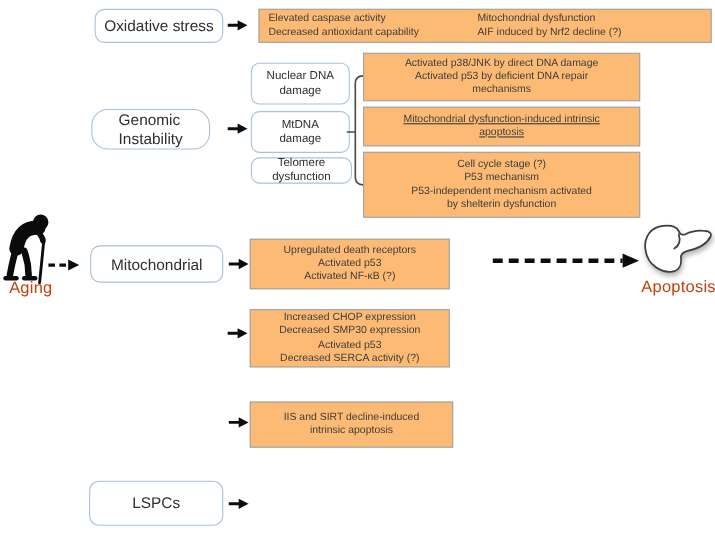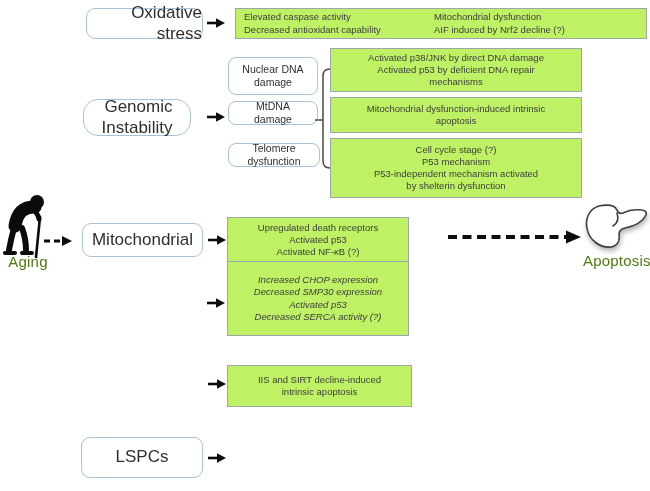--- a/index.html
+++ b/index.html
@@ -9,38 +9,38 @@
     --arrow:#0d0d0d;
   }
   html,body{margin:0;padding:0;background:#fff;}
   #canvas{
     position:relative;width:650px;height:491px;background:#ffffff;overflow:hidden;
     font-family:"Liberation Sans", sans-serif;color:var(--ink);
   }
   .abs{position:absolute;box-sizing:border-box;}
   .src-box{
     border:1.4px solid var(--rounded-border);border-radius:9px;background:#fff;
-    display:flex;align-items:center;justify-content:center;text-align:right;
-    font-size:17px;line-height:1.18;color:#2f2f2f;white-space:pre-line;
+    display:flex;align-items:center;justify-content:center;text-align:left;
+    font-size:14px;line-height:1.18;color:#2f2f2f;white-space:pre-line;
   }
   .sub-box{
     border:1.4px solid var(--rounded-border);border-radius:8px;background:#fff;
     display:flex;align-items:center;justify-content:center;text-align:center;
     font-size:10.5px;line-height:1.2;color:#2f2f2f;white-space:pre-line;
   }
   .out-box{
-    border:1px solid var(--outcome-border);background:#bef264;
+    border:1px solid var(--outcome-border);background:#fdba74;
     display:flex;align-items:center;justify-content:center;text-align:center;
     font-size:9.5px;line-height:1.27;color:var(--ink);white-space:pre-line;
   }
   .out-box.cols{justify-content:flex-start;text-align:left;padding-left:8px;}
   .out-box.cols .col1{width:190px;}
   .out-box.cols .col2{flex:1;}
   .endpoint-label{
-    font-size:15px;color:#4d7c0f;text-align:center;letter-spacing:.2px;
+    font-size:15px;color:#c2410c;text-align:center;letter-spacing:.2px;
   }
   svg{display:block;}
   .liver-shadow{filter:drop-shadow(1.5px 3px 2.5px rgba(0,0,0,0.30));}
 </style>
 </head>
 <body>
 
 <div id="canvas">
 
   <div class="abs src-box" style="left:86px;top:8px;width:117px;height:31px;">Oxidative stress</div>
@@ -61,36 +61,36 @@
 Instability</div>
 
   <svg class="abs" style="left:206px;top:111px;" width="22" height="12" viewBox="0 0 22 12">
     <path d="M1,6 L11,6" stroke="#0d0d0d" stroke-width="2.6"></path>
     <polygon points="10,1.3 19,6 10,10.7" fill="#0d0d0d"></polygon>
   </svg>
 
   <div class="abs sub-box" style="left:228px;top:57px;width:90px;height:38px;">Nuclear DNA
 damage</div>
 
-  <div class="abs sub-box" style="left:228px;top:101px;width:90px;height:24px;">MtDNA
+  <div class="abs sub-box" style="left:228px;top:101px;width:90px;height:38px;">MtDNA
 damage</div>
 
   <div class="abs sub-box" style="left:228px;top:143px;width:92px;height:24px;">Telomere
 dysfunction</div>
 
   <svg class="abs" style="left:315px;top:64px;" width="18" height="110" viewBox="0 0 18 110">
     <path d="M15,5 Q8,5 8,12 L8,97 Q8,104 15,104" fill="none" stroke="#4a4a4a" stroke-width="1.5"></path>
     <path d="M0,56 L8,56" fill="none" stroke="#4a4a4a" stroke-width="1.5"></path>
   </svg>
 
   <div class="abs out-box" style="left:330px;top:48px;width:252px;height:44px;">Activated p38/JNK by direct DNA damage
 Activated p53 by deficient DNA repair
 mechanisms</div>
 
-  <div class="abs out-box" style="left:330px;top:97px;width:252px;height:36px;">Mitochondrial dysfunction-induced intrinsic
+  <div class="abs out-box" style="left:330px;top:97px;width:252px;height:36px;text-decoration:underline;">Mitochondrial dysfunction-induced intrinsic
 apoptosis</div>
 
   <div class="abs out-box" style="left:330px;top:138px;width:252px;height:60px;">Cell cycle stage (?)
 P53 mechanism
 P53-independent mechanism activated
 by shelterin dysfunction</div>
 
   <svg class="abs" style="left:2px;top:193px;" width="48" height="66" viewBox="0 0 48 66">
     <circle cx="35" cy="9" r="7" fill="#0b0b0b"></circle>
     <path d="M33,14 Q16,13 13,33" fill="none" stroke="#0b0b0b" stroke-width="13" stroke-linecap="round"></path>
@@ -131,21 +131,21 @@
   </svg>
 
   <div class="abs endpoint-label" style="left:583px;top:252px;width:67px;">Apoptosis</div>
 
 
   <svg class="abs" style="left:206px;top:297px;" width="22" height="12" viewBox="0 0 22 12">
     <path d="M1,6 L11,6" stroke="#0d0d0d" stroke-width="2.6"></path>
     <polygon points="10,1.3 19,6 10,10.7" fill="#0d0d0d"></polygon>
   </svg>
 
-  <div class="abs out-box" style="left:227px;top:261px;width:182px;height:75px;font-style:italic;">Increased CHOP expression
+  <div class="abs out-box" style="left:227px;top:281px;width:182px;height:53px;">Increased CHOP expression
 Decreased SMP30 expression
 Activated p53
 Decreased SERCA activity (?)</div>
 
 
   <svg class="abs" style="left:207px;top:378px;" width="22" height="12" viewBox="0 0 22 12">
     <path d="M1,6 L11,6" stroke="#0d0d0d" stroke-width="2.6"></path>
     <polygon points="10,1.3 19,6 10,10.7" fill="#0d0d0d"></polygon>
   </svg>
 

